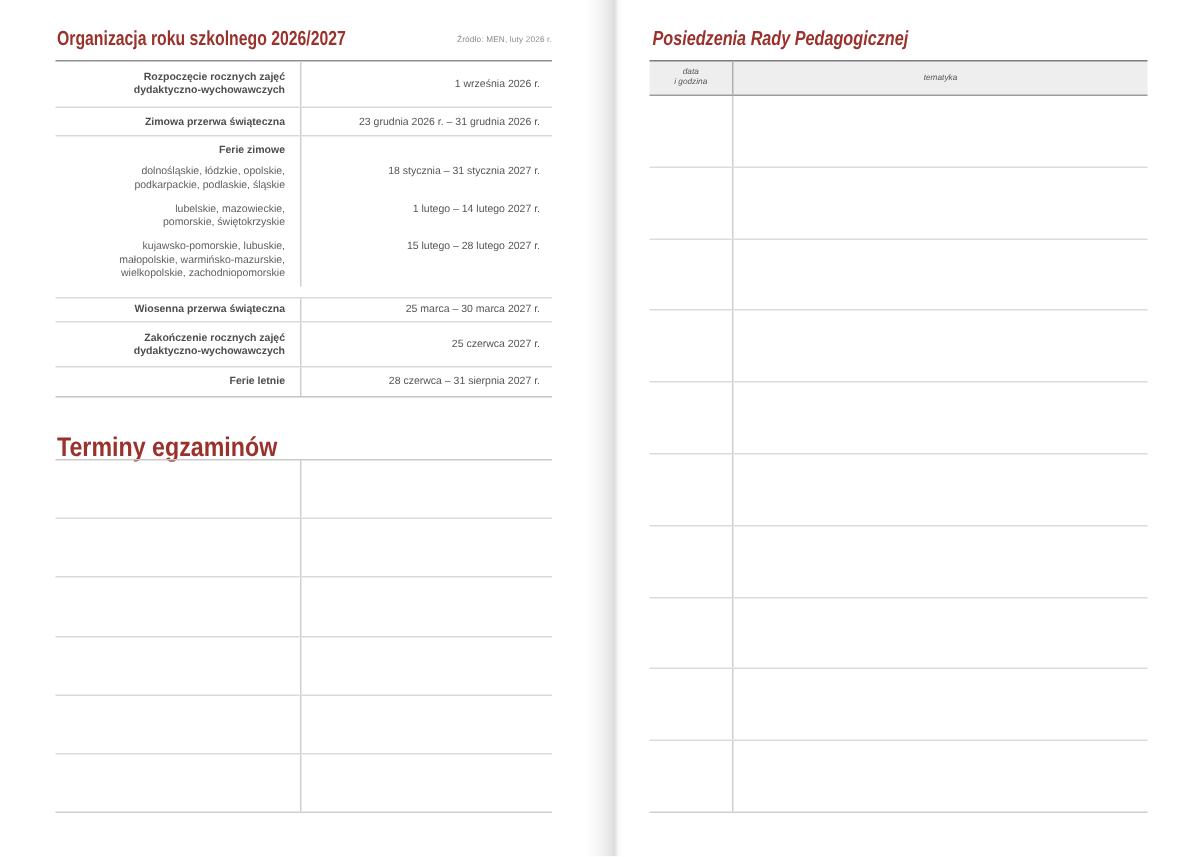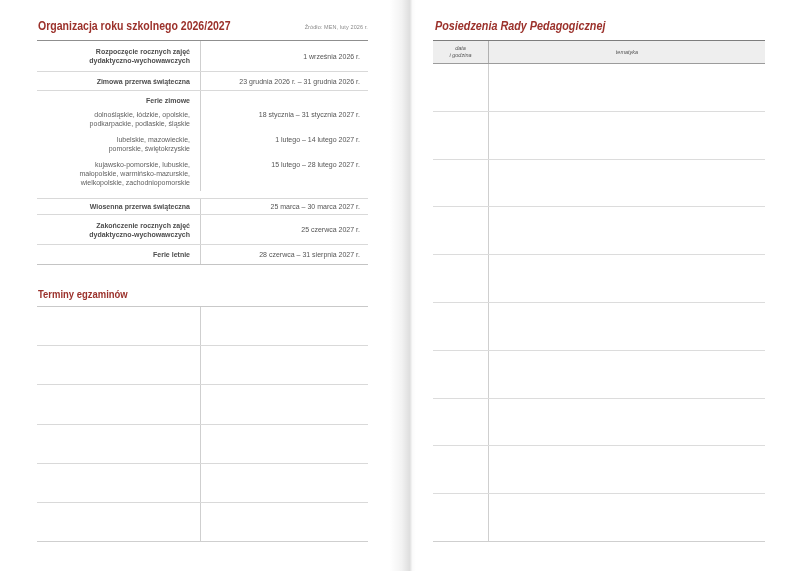--- a/index.html
+++ b/index.html
@@ -24,21 +24,21 @@
   .page{position:absolute;top:0;}
   .page-left{left:37px;width:331px;height:571px;}
   .page-right{left:433px;width:332px;height:571px;font-style:italic;}
 
   .heading{position:absolute;color:var(--heading-red);font-weight:bold;white-space:nowrap;}
   .squeeze{display:inline-block;transform-origin:0 50%;}
   .title-main{top:18px;left:1px;font-size:13.5px;}
   .title-main .squeeze{transform:scaleX(0.78);}
   .title-right{top:18px;left:2px;font-size:13.5px;}
   .title-right .squeeze{transform:scaleX(0.80);}
-  .title-exams{top:288px;left:1px;font-size:11px;}
+  .title-exams{top:288px;left:1px;font-size:18px;}
   .title-exams .squeeze{transform:scaleX(0.86);}
 
   .source{position:absolute;top:24px;right:0;font-size:5.5px;color:var(--muted-gray);letter-spacing:0.1px;}
 
   
   .schedule{position:absolute;top:40px;left:0;width:331px;border-top:1px solid var(--line-dark);}
   .s-row{display:flex;border-bottom:1px solid var(--line-light);}
   .s-row.last{border-bottom:1px solid #c4c4c4;}
   .cell-l{width:163px;display:flex;flex-direction:column;justify-content:center;align-items:flex-end;
           text-align:right;padding:2px 10px 2px 5px;}

